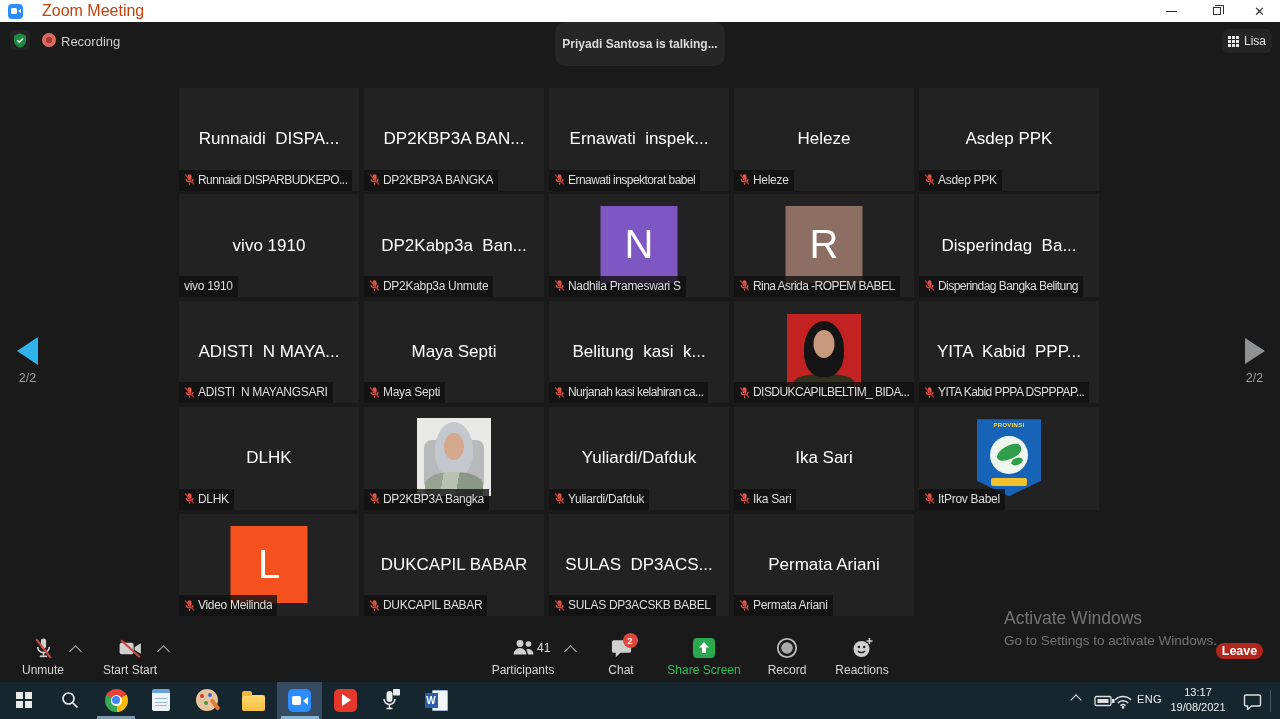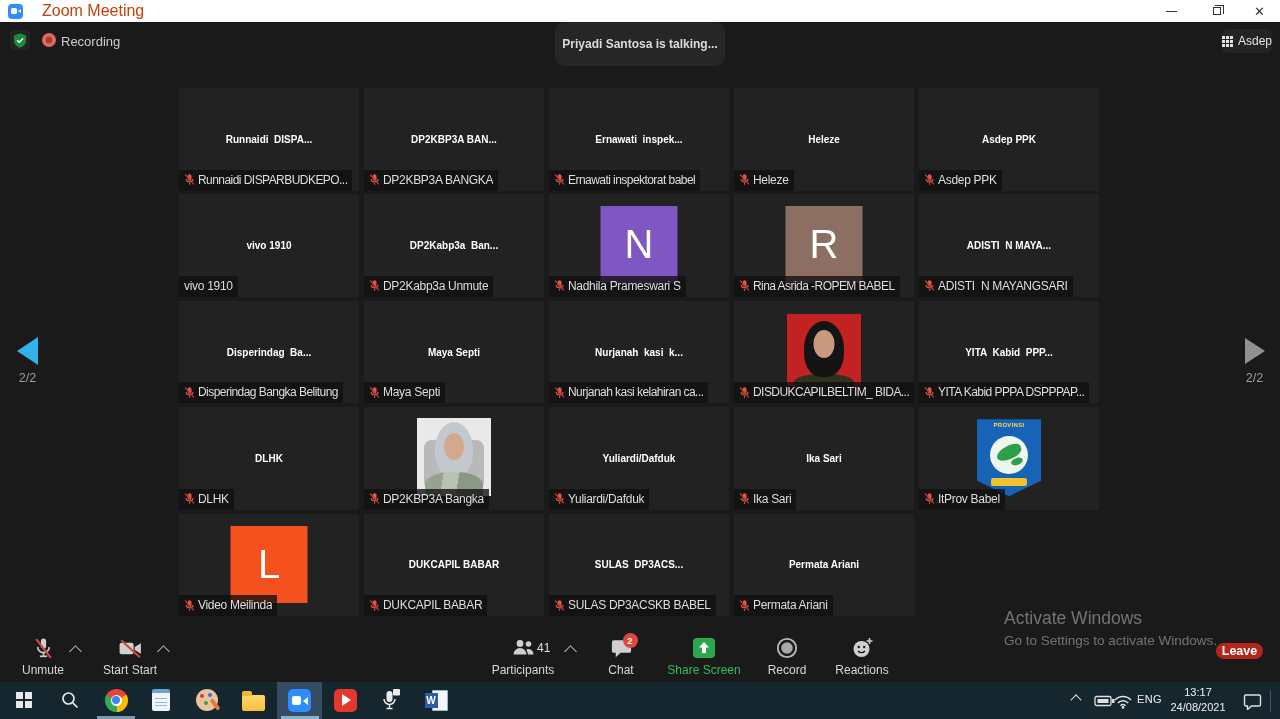--- a/index.html
+++ b/index.html
@@ -23,21 +23,21 @@
   
   .shield-wrap{position:absolute;left:10px;top:30px;width:20px;height:20px;background:#232323;border-radius:4px;display:flex;align-items:center;justify-content:center}
   .rec-dot{position:absolute;left:42px;top:33px;width:14px;height:14px;border-radius:50%;background:radial-gradient(circle,#a83a32 0 34%,#d96b61 36% 100%)}
   .rec-text{position:absolute;left:61px;top:34px;font-size:13px;color:#cdcdcd}
   .toast{position:absolute;left:555px;top:22px;width:170px;height:44px;background:#262626;border-radius:10px;display:flex;align-items:center;justify-content:center;font-weight:bold;font-size:12px;color:#dcdcdc}
   .view-btn{position:absolute;left:1222px;top:29px;width:50px;height:24px;background:#242424;border-radius:6px;display:flex;align-items:center;justify-content:center;gap:5px;color:#e4e4e4;font-size:12px}
 
   
   .grid{position:absolute;left:179px;top:88px;display:grid;grid-template-columns:repeat(5,180px);column-gap:5px;grid-auto-rows:102.5px;row-gap:3.9px}
   .tile{background:#222222;position:relative;display:flex;align-items:center;justify-content:center;overflow:hidden}
-  .pname{font-size:10px;font-weight:bold;color:#ffffff;white-space:pre}
+  .pname{font-size:17px;font-weight:normal;color:#ffffff;white-space:pre}
   .plabel{position:absolute;left:0;bottom:0;max-width:100%;display:flex;align-items:center;gap:3px;padding:3px 5px 4px 5px;background:rgba(15,15,15,.78);font-size:12px;color:#dedede;white-space:pre;letter-spacing:-.3px}
   .plabel svg{flex:none}
   .plabel span{overflow:hidden;min-width:0}
   .avatar{position:absolute;left:50%;top:12px;transform:translateX(-50%);width:77px;height:77px;display:flex;align-items:center;justify-content:center;font-size:40px;color:#fff}
   .photo{position:absolute;left:50%;top:13px;transform:translateX(-50%);width:74px;height:72px;overflow:hidden}
   .redh{background:#c32222}
   .redh .hijab{position:absolute;left:50%;top:7px;transform:translateX(-50%);width:40px;height:56px;background:#141414;border-radius:50% 50% 42% 42%}
   .redh .face{position:absolute;left:50%;top:16px;transform:translateX(-50%);width:21px;height:28px;background:#c9997d;border-radius:50%}
   .redh .shoulders{position:absolute;left:50%;bottom:-6px;transform:translateX(-50%);width:60px;height:18px;background:#32301e;border-radius:45% 45% 0 0}
   .lighth{background:#e9e9e7;height:78px;top:11px}
@@ -142,21 +142,21 @@
         <rect x="4" y="0" width="3" height="3"></rect>
         <rect x="8" y="0" width="3" height="3"></rect>
         <rect x="0" y="4" width="3" height="3"></rect>
         <rect x="4" y="4" width="3" height="3"></rect>
         <rect x="8" y="4" width="3" height="3"></rect>
         <rect x="0" y="8" width="3" height="3"></rect>
         <rect x="4" y="8" width="3" height="3"></rect>
         <rect x="8" y="8" width="3" height="3"></rect>
       </g>
     </svg>
-  <span>Asdep</span>
+  <span>Lisa</span>
 </div>
 
 <div class="grid" id="grid">
     <div class="tile">
       <div class="pname">Runnaidi  DISPA...</div>
     <div class="plabel"><svg width="11" height="13" viewBox="0 0 12 14">
           <rect x="4" y="1.2" width="4.2" height="7" rx="2.1" fill="#e0564a"></rect>
           <path d="M2.2 6.5a4 4 0 0 0 7.8 0" fill="none" stroke="#e0564a" stroke-width="1.2"></path>
           <line x1="6.1" y1="10.8" x2="6.1" y2="12.6" stroke="#e0564a" stroke-width="1.2"></line>
           <line x1="1.2" y1="1.5" x2="10.8" y2="12.4" stroke="#c03c30" stroke-width="1.4"></line>
@@ -223,48 +223,48 @@
     <div class="tile">
       <div class="avatar" style="background:#8d6e63">R</div>
     <div class="plabel"><svg width="11" height="13" viewBox="0 0 12 14">
           <rect x="4" y="1.2" width="4.2" height="7" rx="2.1" fill="#e0564a"></rect>
           <path d="M2.2 6.5a4 4 0 0 0 7.8 0" fill="none" stroke="#e0564a" stroke-width="1.2"></path>
           <line x1="6.1" y1="10.8" x2="6.1" y2="12.6" stroke="#e0564a" stroke-width="1.2"></line>
           <line x1="1.2" y1="1.5" x2="10.8" y2="12.4" stroke="#c03c30" stroke-width="1.4"></line>
         </svg><span style="letter-spacing:-.55px">Rina Asrida -ROPEM BABEL</span></div>
   </div>
     <div class="tile">
+      <div class="pname">Disperindag  Ba...</div>
+    <div class="plabel"><svg width="11" height="13" viewBox="0 0 12 14">
+          <rect x="4" y="1.2" width="4.2" height="7" rx="2.1" fill="#e0564a"></rect>
+          <path d="M2.2 6.5a4 4 0 0 0 7.8 0" fill="none" stroke="#e0564a" stroke-width="1.2"></path>
+          <line x1="6.1" y1="10.8" x2="6.1" y2="12.6" stroke="#e0564a" stroke-width="1.2"></line>
+          <line x1="1.2" y1="1.5" x2="10.8" y2="12.4" stroke="#c03c30" stroke-width="1.4"></line>
+        </svg><span style="letter-spacing:-.55px">Disperindag Bangka Belitung</span></div>
+  </div>
+    <div class="tile">
       <div class="pname">ADISTI  N MAYA...</div>
     <div class="plabel"><svg width="11" height="13" viewBox="0 0 12 14">
           <rect x="4" y="1.2" width="4.2" height="7" rx="2.1" fill="#e0564a"></rect>
           <path d="M2.2 6.5a4 4 0 0 0 7.8 0" fill="none" stroke="#e0564a" stroke-width="1.2"></path>
           <line x1="6.1" y1="10.8" x2="6.1" y2="12.6" stroke="#e0564a" stroke-width="1.2"></line>
           <line x1="1.2" y1="1.5" x2="10.8" y2="12.4" stroke="#c03c30" stroke-width="1.4"></line>
         </svg><span>ADISTI  N MAYANGSARI</span></div>
   </div>
     <div class="tile">
-      <div class="pname">Disperindag  Ba...</div>
-    <div class="plabel"><svg width="11" height="13" viewBox="0 0 12 14">
-          <rect x="4" y="1.2" width="4.2" height="7" rx="2.1" fill="#e0564a"></rect>
-          <path d="M2.2 6.5a4 4 0 0 0 7.8 0" fill="none" stroke="#e0564a" stroke-width="1.2"></path>
-          <line x1="6.1" y1="10.8" x2="6.1" y2="12.6" stroke="#e0564a" stroke-width="1.2"></line>
-          <line x1="1.2" y1="1.5" x2="10.8" y2="12.4" stroke="#c03c30" stroke-width="1.4"></line>
-        </svg><span style="letter-spacing:-.55px">Disperindag Bangka Belitung</span></div>
-  </div>
-    <div class="tile">
       <div class="pname">Maya Septi</div>
     <div class="plabel"><svg width="11" height="13" viewBox="0 0 12 14">
           <rect x="4" y="1.2" width="4.2" height="7" rx="2.1" fill="#e0564a"></rect>
           <path d="M2.2 6.5a4 4 0 0 0 7.8 0" fill="none" stroke="#e0564a" stroke-width="1.2"></path>
           <line x1="6.1" y1="10.8" x2="6.1" y2="12.6" stroke="#e0564a" stroke-width="1.2"></line>
           <line x1="1.2" y1="1.5" x2="10.8" y2="12.4" stroke="#c03c30" stroke-width="1.4"></line>
         </svg><span>Maya Septi</span></div>
   </div>
     <div class="tile">
-      <div class="pname">Nurjanah  kasi  k...</div>
+      <div class="pname">Belitung  kasi  k...</div>
     <div class="plabel"><svg width="11" height="13" viewBox="0 0 12 14">
           <rect x="4" y="1.2" width="4.2" height="7" rx="2.1" fill="#e0564a"></rect>
           <path d="M2.2 6.5a4 4 0 0 0 7.8 0" fill="none" stroke="#e0564a" stroke-width="1.2"></path>
           <line x1="6.1" y1="10.8" x2="6.1" y2="12.6" stroke="#e0564a" stroke-width="1.2"></line>
           <line x1="1.2" y1="1.5" x2="10.8" y2="12.4" stroke="#c03c30" stroke-width="1.4"></line>
         </svg><span style="letter-spacing:-.55px">Nurjanah kasi kelahiran ca...</span></div>
   </div>
     <div class="tile">
       <div class="photo redh">
         <div class="shoulders"></div>
@@ -534,20 +534,20 @@
   </div>
   <div class="task-ic" style="left:1111px;top:7px">
     <svg width="20" height="15" viewBox="0 0 20 15">
         <path d="M2 6 a11 11 0 0 1 16 0" stroke="#e0e0e0" stroke-width="1.5" fill="none"></path>
         <path d="M4.8 9 a7 7 0 0 1 10.4 0" stroke="#e0e0e0" stroke-width="1.5" fill="none"></path>
         <path d="M7.5 11.7 a3.6 3.6 0 0 1 5 0" stroke="#e0e0e0" stroke-width="1.5" fill="none"></path>
         <circle cx="10" cy="13.4" r="1.3" fill="#e0e0e0"></circle>
       </svg>
   </div>
   <div class="tray-eng">ENG</div>
-  <div class="tray-clock"><span>13:17</span><br><span>24/08/2021</span></div>
+  <div class="tray-clock"><span>13:17</span><br><span>19/08/2021</span></div>
   <div class="task-ic" style="left:1240px;top:7px">
     <svg width="19" height="17" viewBox="0 0 19 17">
         <path d="M3 2 h13 a1.5 1.5 0 0 1 1.5 1.5 v8 a1.5 1.5 0 0 1 -1.5 1.5 h-7.5 l-4 3.5 v-3.5 h-1.5 a1.5 1.5 0 0 1 -1.5 -1.5 v-8 a1.5 1.5 0 0 1 1.5 -1.5 Z" stroke="#e0e0e0" stroke-width="1.4" fill="none"></path>
       </svg>
   </div>
   <div class="tray-sep"></div>
 </div>
 
 </body></html>

